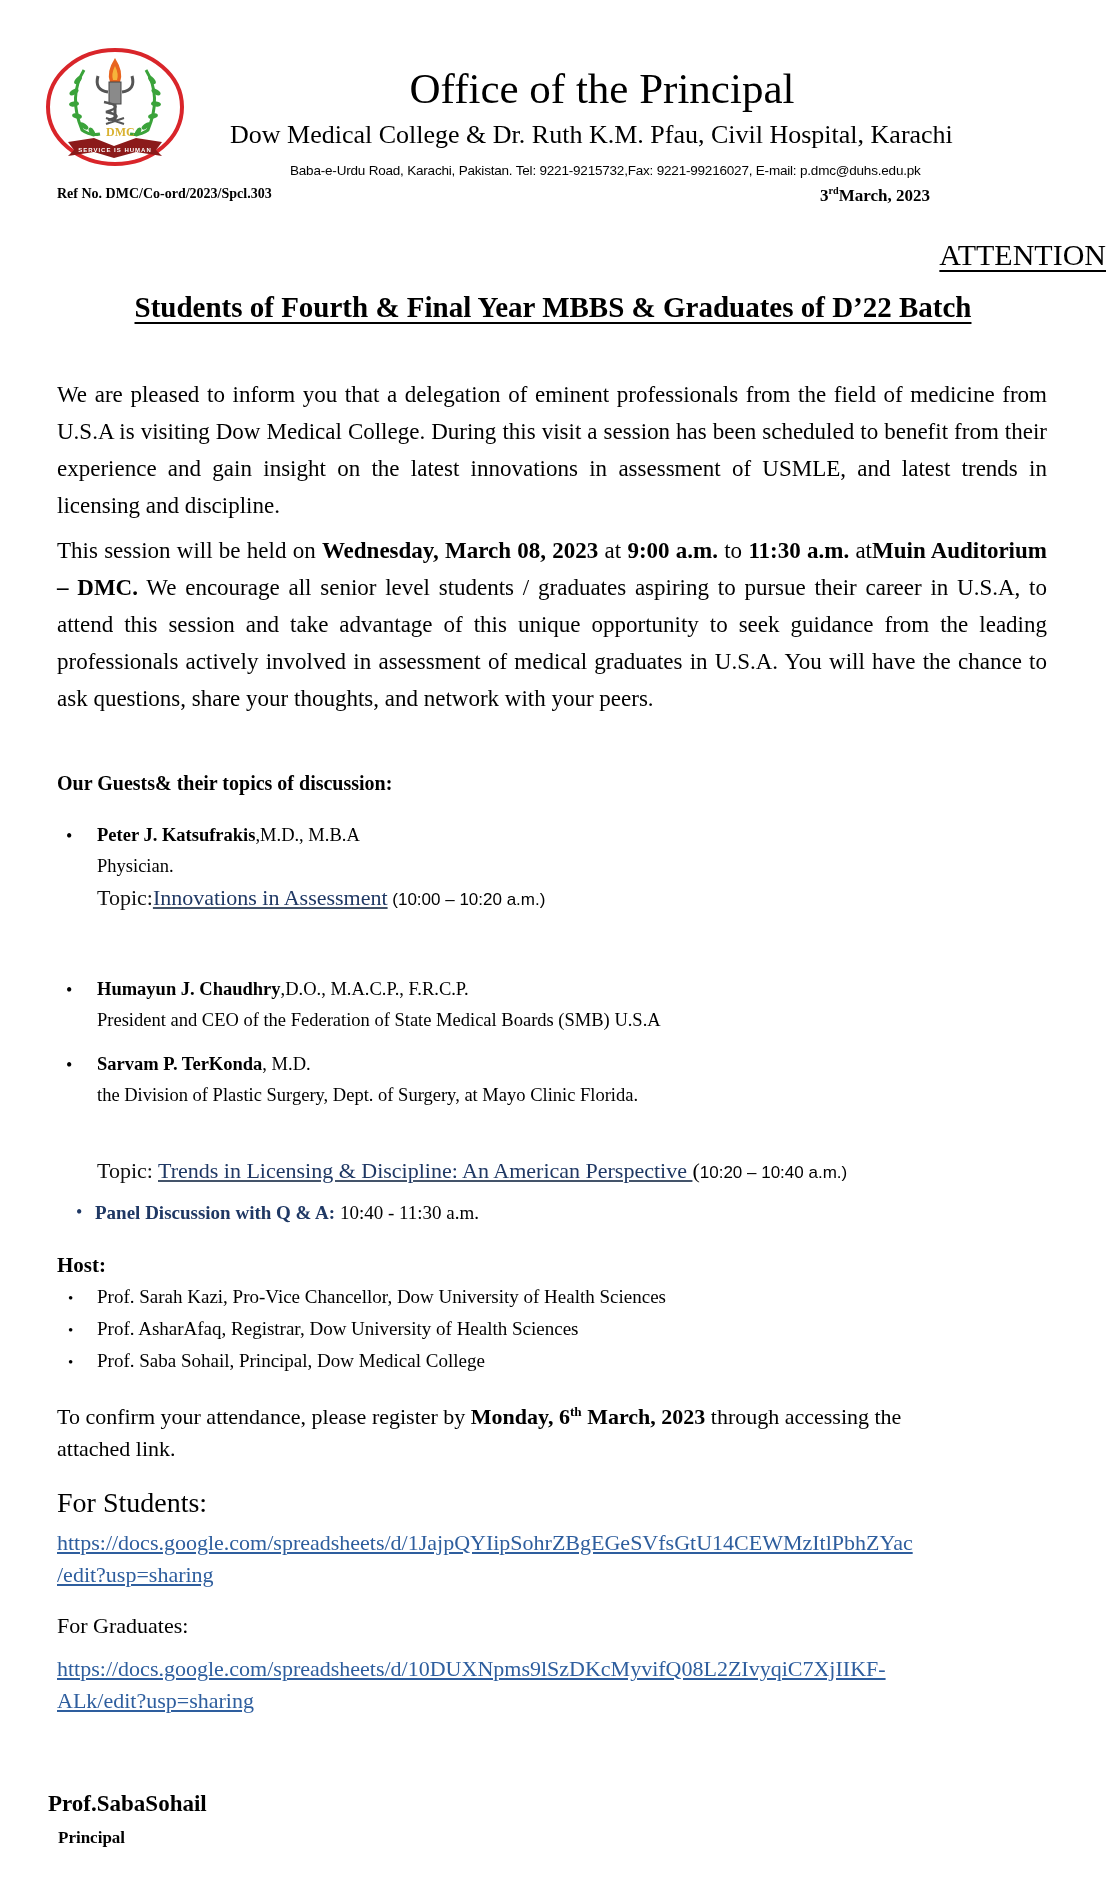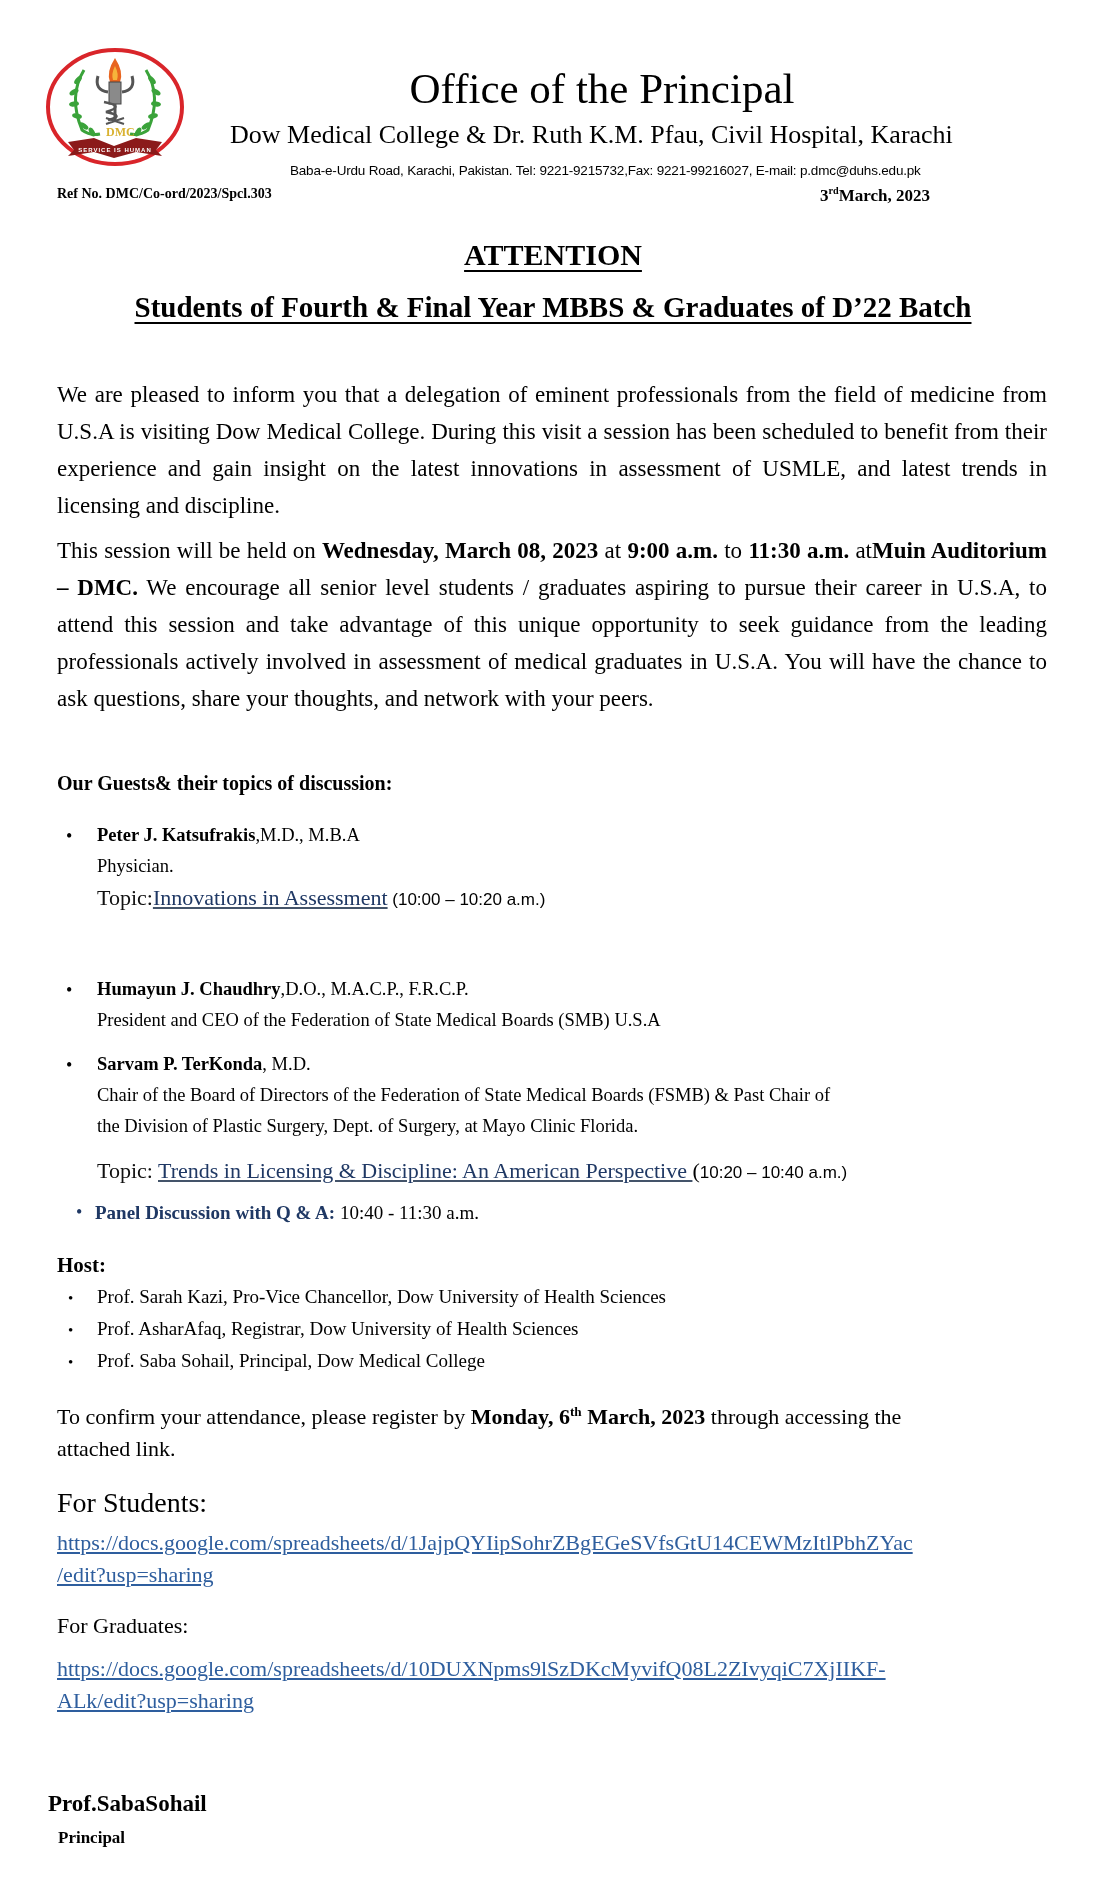--- a/index.html
+++ b/index.html
@@ -5,21 +5,21 @@
   html, body { margin: 0; padding: 0; background: #ffffff; }
   body { width: 1106px; height: 1893px; position: relative; overflow: hidden; color: #000; font-family: "Liberation Serif", serif; }
   .abs { position: absolute; white-space: nowrap; }
   .logo { position: absolute; left: 44px; top: 46px; width: 142px; height: 122px; }
   .title { left: 0; width: 986px; top: 64px; text-align: center; font-size: 43px; padding-left: 218px; box-sizing: border-box; }
   .subtitle { left: 230px; top: 120px; font-size: 26px; }
   .contact { left: 290px; top: 163px; font-family: "Liberation Sans", sans-serif; font-size: 13.5px; letter-spacing: -0.2px; }
   .ref { left: 57px; top: 186px; font-size: 14px; font-weight: bold; }
   .date { left: 820px; top: 186px; font-size: 17px; font-weight: bold; }
   sup { font-size: 0.6em; line-height: 0; vertical-align: super; }
-  .h-attn { left: 0; width: 1106px; text-align: center; top: 238px; font-size: 30px; font-weight: bold; text-decoration: underline; text-decoration-thickness: 2px; text-underline-offset: 5px; }
+  .h-attn { left: 0; width: 1106px; text-align: right; top: 238px; font-size: 30px; font-weight: normal; text-decoration: underline; text-decoration-thickness: 2px; text-underline-offset: 5px; }
   .h-sub { left: 0; width: 1106px; text-align: center; top: 291px; font-size: 29px; font-weight: bold; text-decoration: underline; text-decoration-thickness: 2px; text-underline-offset: 5px; }
   .para { position: absolute; left: 57px; width: 990px; font-size: 23px; line-height: 37px; text-align: justify; }
   .para p { margin: 0; }
   .guests-h { left: 57px; top: 772px; font-size: 20px; font-weight: bold; }
   .item { position: absolute; left: 97px; font-size: 18.5px; line-height: 31px; }
   .bullet { position: absolute; left: 66px; font-size: 18px; }
   .topic { font-family: "Liberation Serif", serif; font-size: 22px; }
   .topic-label { color: #111; }
   .topic-link { color: #1f3864; text-decoration: underline; text-decoration-color: #44546a; }
   .time-sans { font-family: "Liberation Sans", sans-serif; font-size: 17px; }
@@ -100,21 +100,20 @@
 
 <div class="bullet" style="top:980px;">•</div>
 <div class="item" style="top:974px;">
   <div><b>Humayun J. Chaudhry</b><span>,D.O., M.A.C.P., F.R.C.P.</span></div>
   <div>President and CEO of the Federation of State Medical Boards (SMB) U.S.A</div>
 </div>
 
 <div class="bullet" style="top:1055px;">•</div>
 <div class="item" style="top:1049px;">
   <div><b>Sarvam P. TerKonda</b><span>, M.D.</span></div>
-  <div>Chair of the Board of Directors of the Federation of State Medical Boards (FSMB) &amp; Past Chair of</div>
   <div>the Division of Plastic Surgery, Dept. of Surgery, at Mayo Clinic Florida.</div>
 </div>
 <div class="abs topic" style="left:97px; top:1158px;"><span class="topic-label">Topic: </span><a class="topic-link">Trends in Licensing &amp; Discipline: An American Perspective </a><span>(</span><span class="time-sans">10:20 – 10:40 a.m.)</span></div>
 
 <div class="bullet" style="top:1202px; left:76px; color:#1f3864;">•</div>
 <div class="abs" style="left:95px; top:1202px; font-size:19px;"><span class="panel">Panel Discussion with Q &amp; A:</span><span> 10:40 - 11:30 a.m.</span></div>
 
 <div class="abs host-h">Host:</div>
 <div class="bullet" style="top:1290px; left:68px; font-size:15px;">•</div>
 <div class="abs" style="left:97px; top:1286px; font-size:19px;">Prof. Sarah Kazi, Pro-Vice Chancellor, Dow University of Health Sciences</div>

